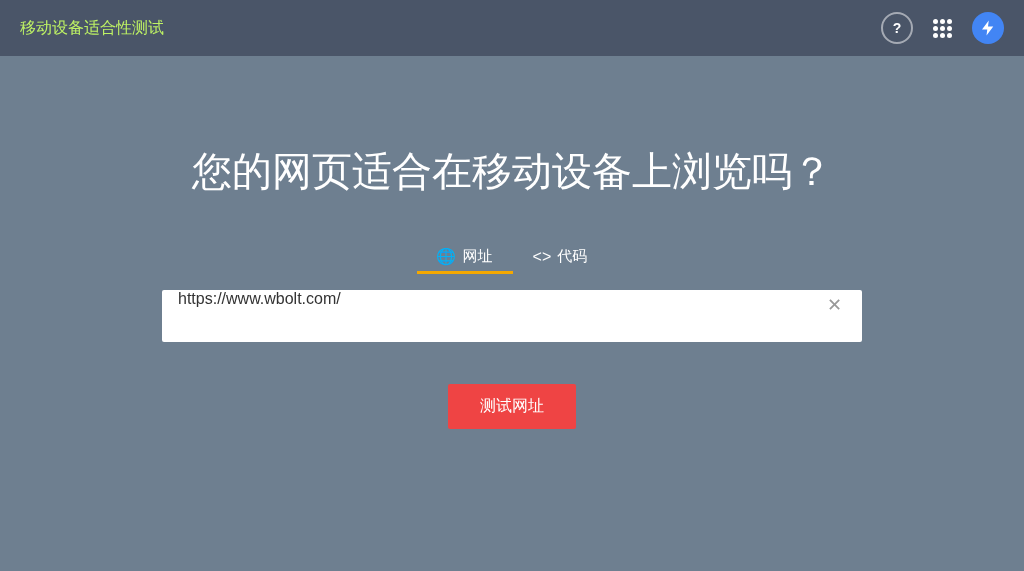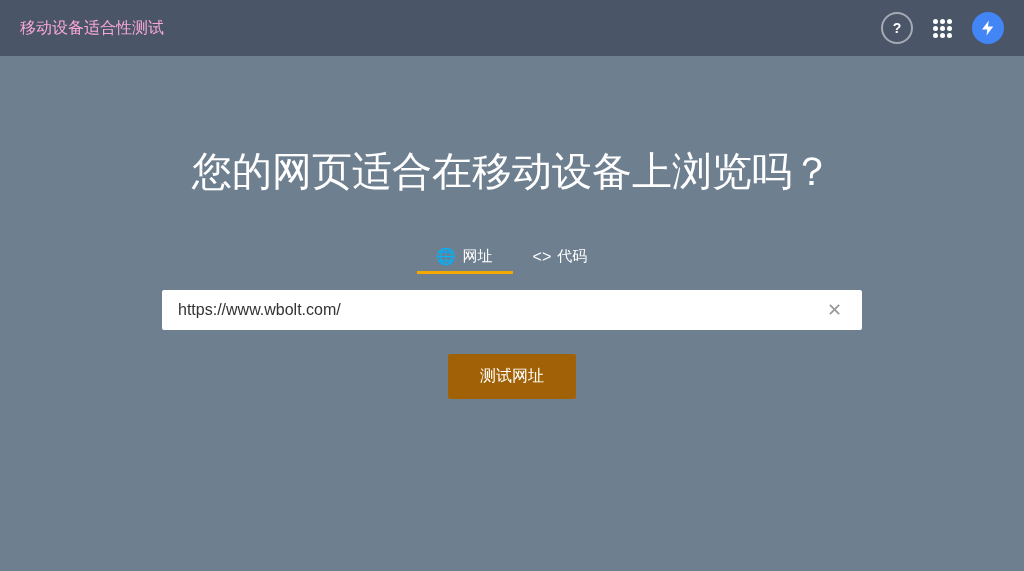--- a/index.html
+++ b/index.html
@@ -17,21 +17,21 @@
       width: 100%;
       height: 56px;
       background: #4a5568;
       display: flex;
       align-items: center;
       justify-content: space-between;
       padding: 0 20px;
     }
 
     .header-title {
-      color: #f9a8d4;
+      color: #bef264;
       font-size: 16px;
       font-weight: 400;
     }
 
     .header-icons {
       display: flex;
       align-items: center;
       gap: 20px;
     }
 
@@ -132,24 +132,24 @@
     .tab-icon {
       font-size: 16px;
     }
 
     
     .input-container {
       width: 700px;
       background: #ffffff;
       border-radius: 2px;
       display: flex;
-      align-items: center;
+      align-items: flex-start;
       padding: 0 16px;
-      height: 40px;
-      margin-bottom: 24px;
+      height: 52px;
+      margin-bottom: 42px;
     }
 
     .url-input {
       flex: 1;
       border: none;
       outline: none;
       font-size: 16px;
       color: #333;
       background: transparent;
     }
@@ -161,21 +161,21 @@
       color: #999;
       font-size: 18px;
       display: flex;
       align-items: center;
       justify-content: center;
       padding: 4px;
     }
 
     
     .test-btn {
-      background: #a16207;
+      background: #ef4444;
       color: #ffffff;
       border: none;
       border-radius: 2px;
       padding: 12px 32px;
       font-size: 16px;
       cursor: pointer;
       font-weight: 400;
     }
   </style>
 </head>

